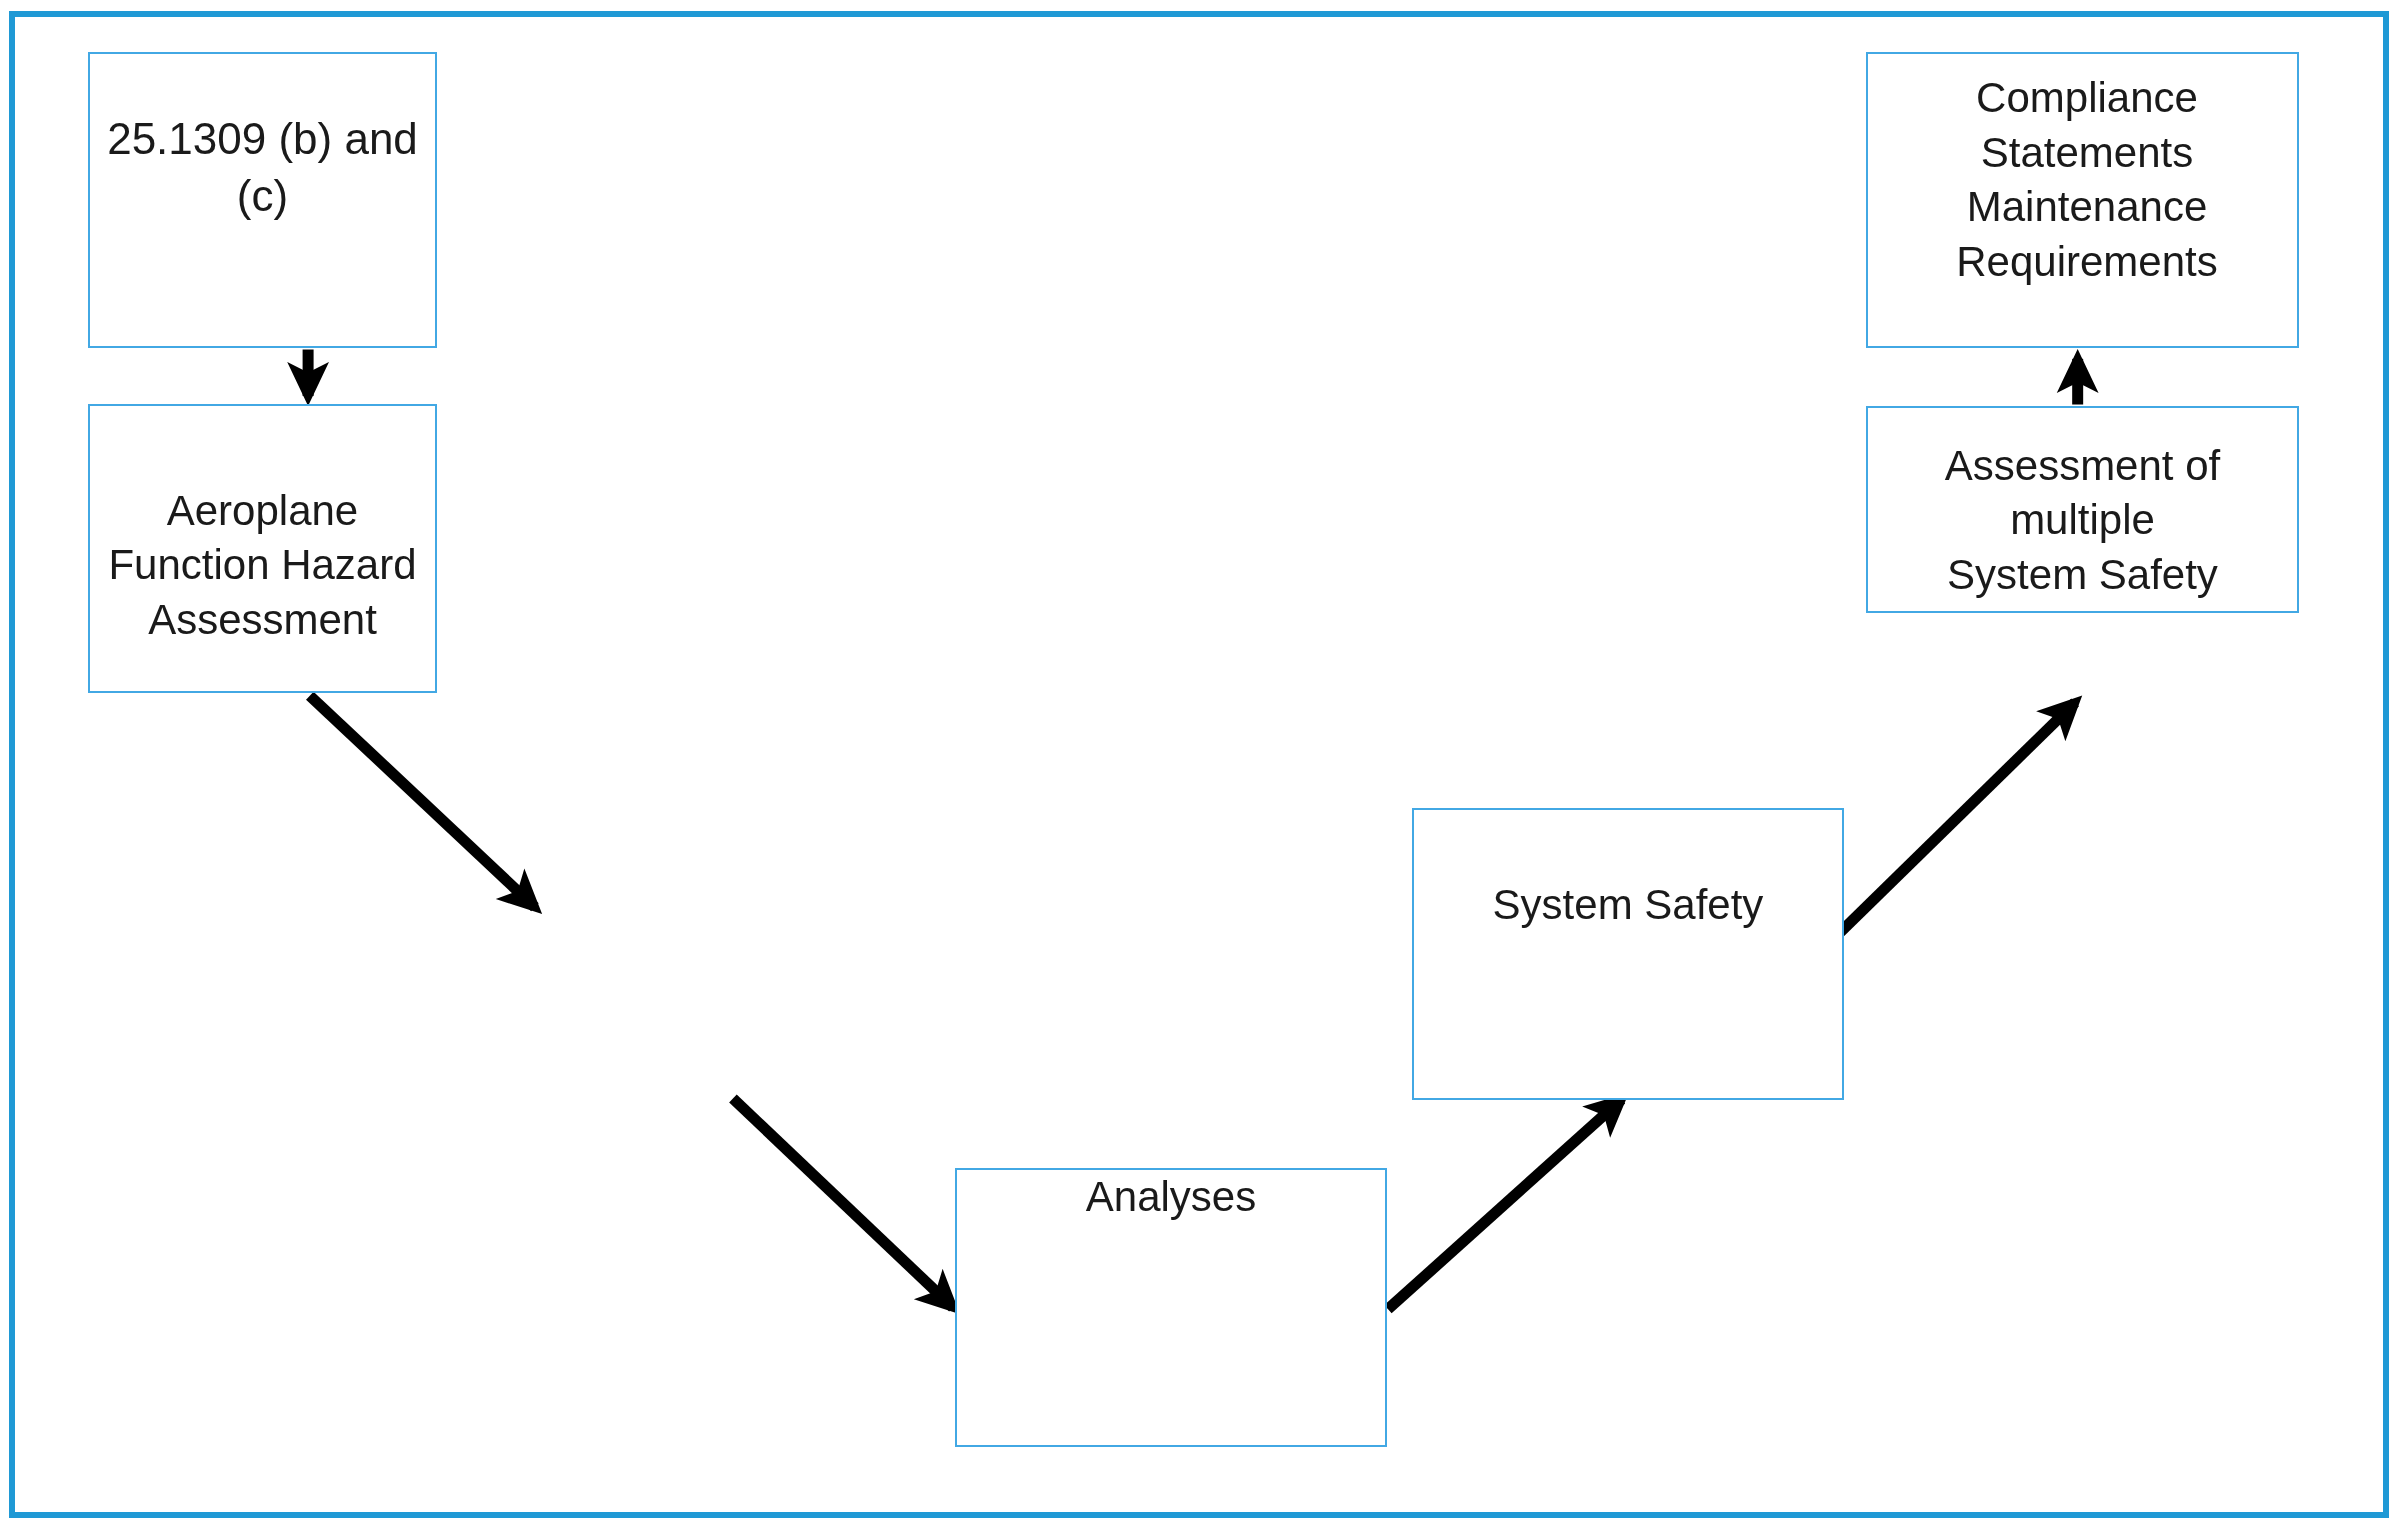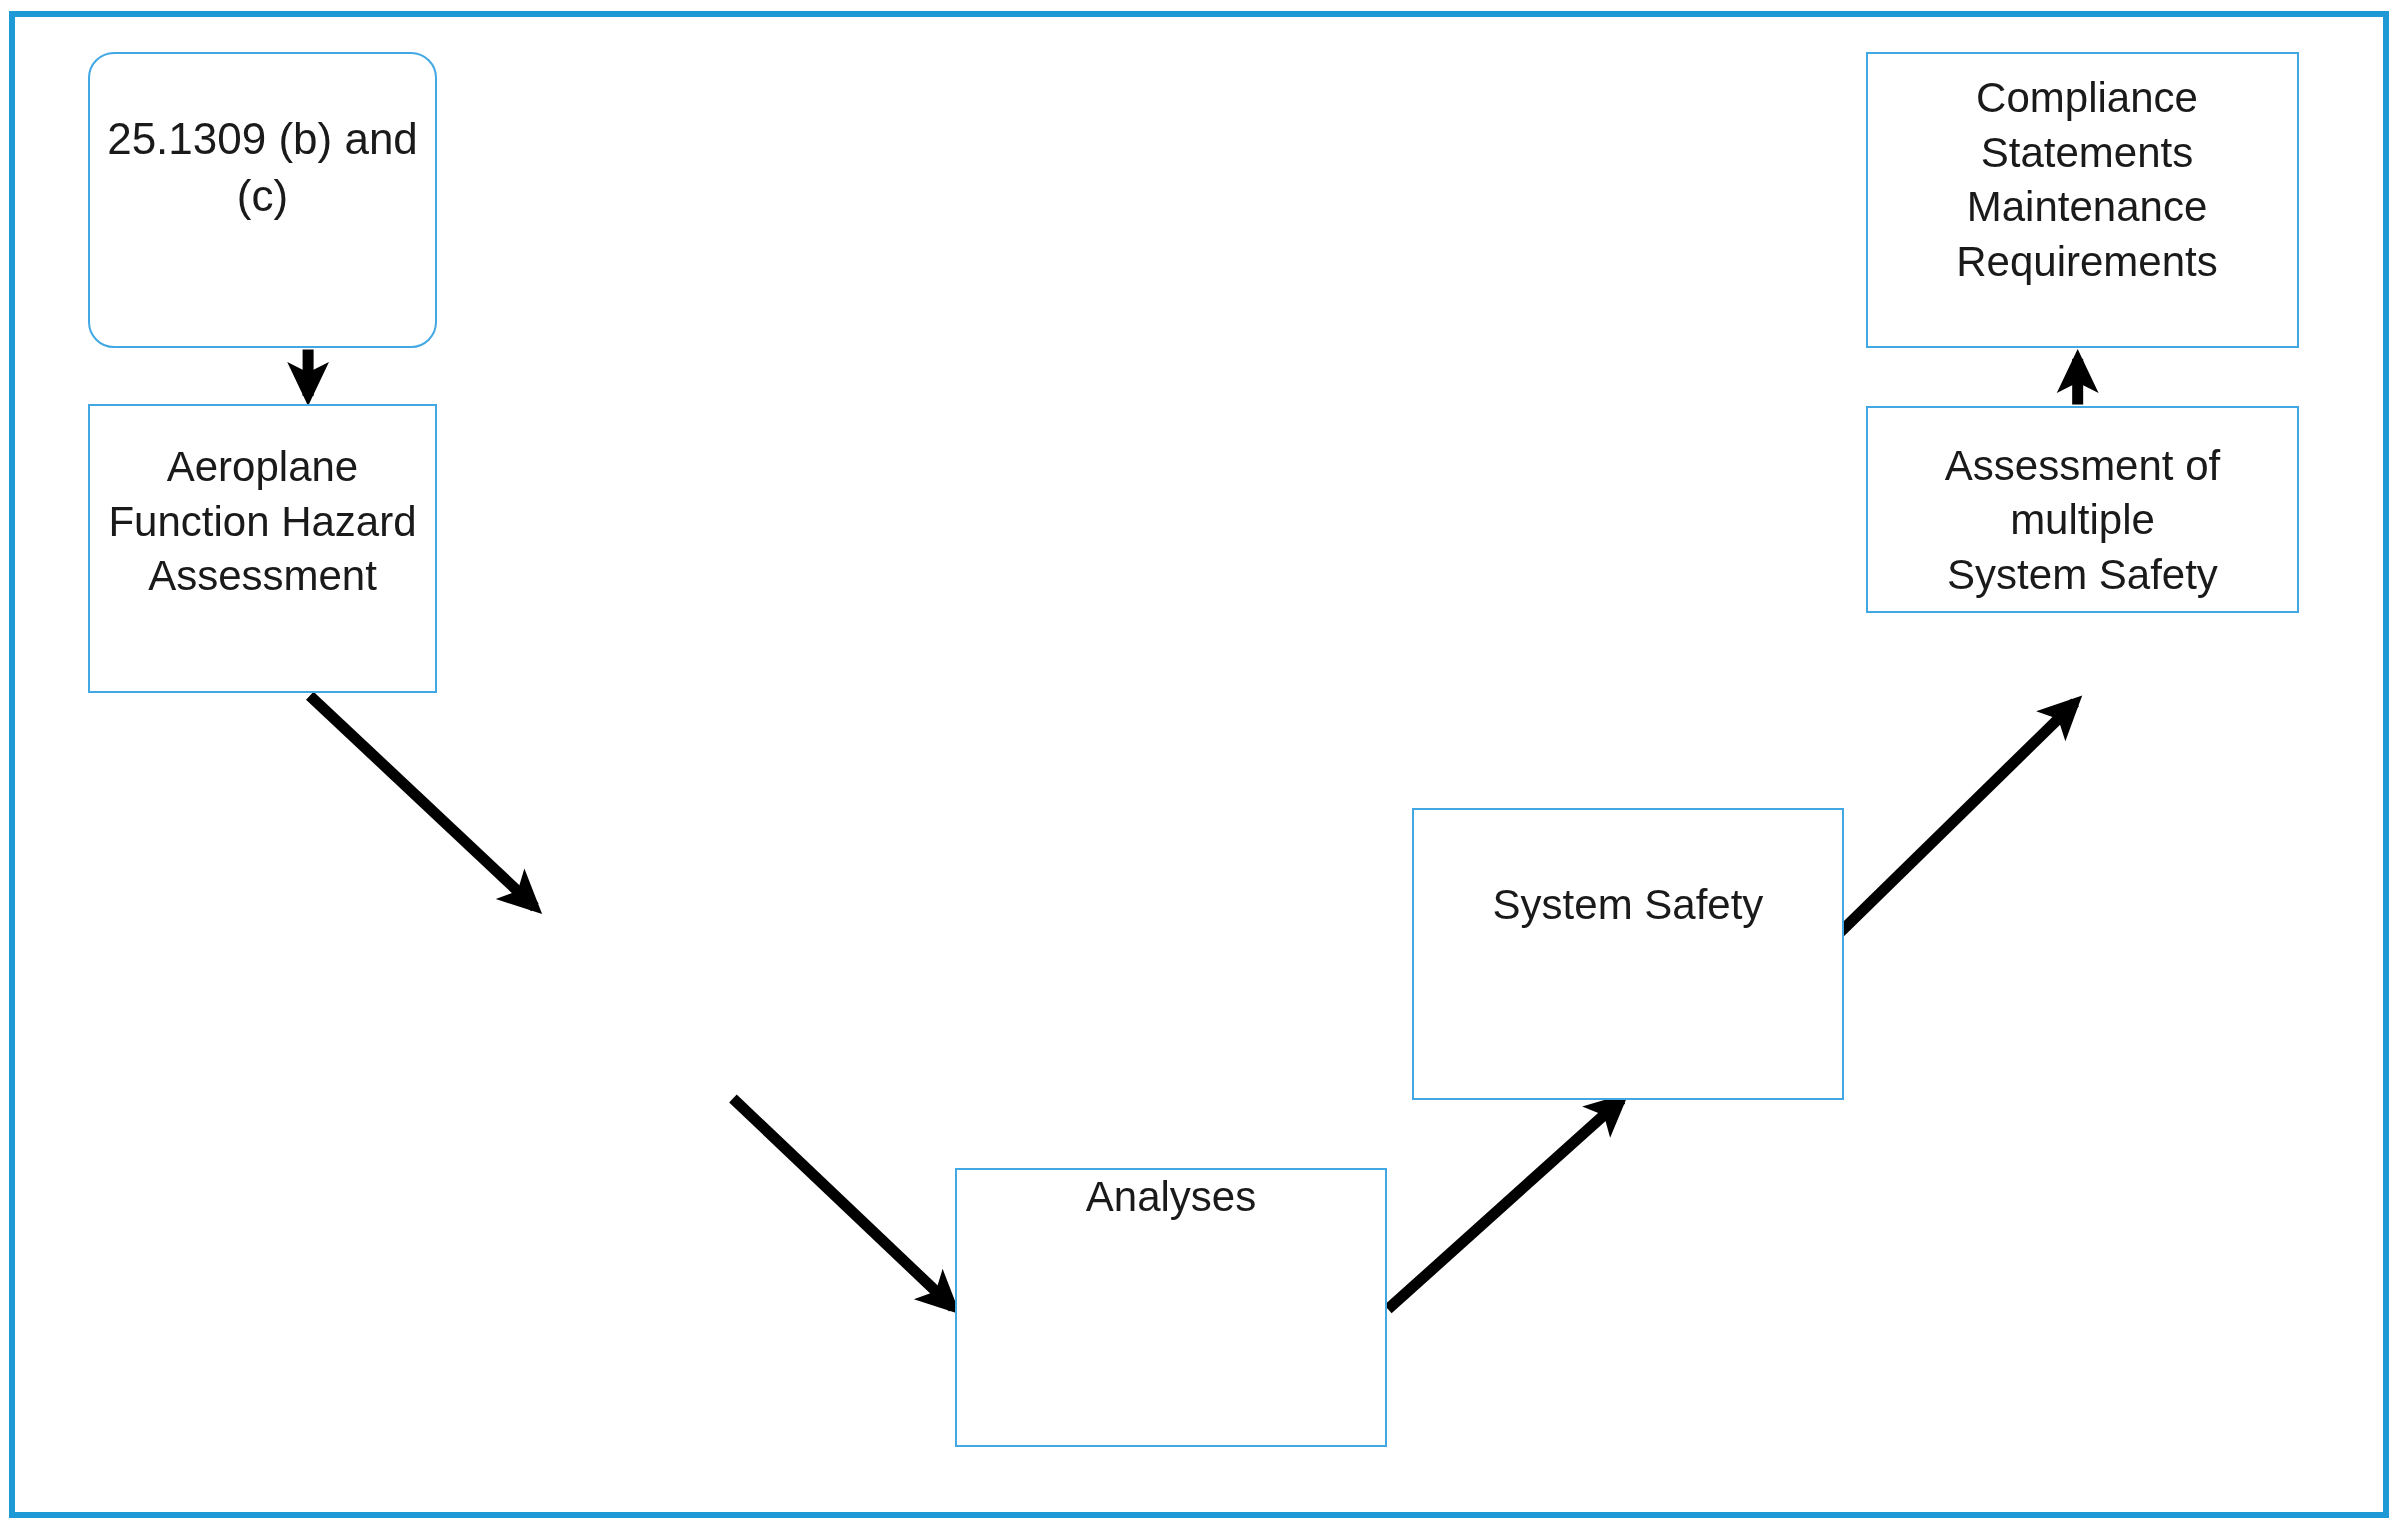--- a/index.html
+++ b/index.html
@@ -54,27 +54,26 @@
     width: 100%;
     padding: 0 8.5px;
     box-sizing: border-box;
     white-space: pre-line;
   }
   
   #node-regulation {
     left: 88px; top: 52px; width: 349px; height: 296px;
     align-items: flex-start;
     font-size: 44px;
-    border-radius: 26px;
   }
   #node-regulation .label { padding-top: 56px; }
 
   #node-aeroplane-fha {
     left: 88px; top: 404px; width: 349px; height: 289px;
-    align-items: flex-start;
+    align-items: center;
     font-size: 42px;
   }
   #node-aeroplane-fha .label { padding-top: 34px; }
 
   #node-compliance {
     left: 1866px; top: 52px; width: 433px; height: 296px;
     align-items: flex-start;
     font-size: 42px;
   }
   #node-compliance .label { padding-top: 17px; margin-left: 9px; }

